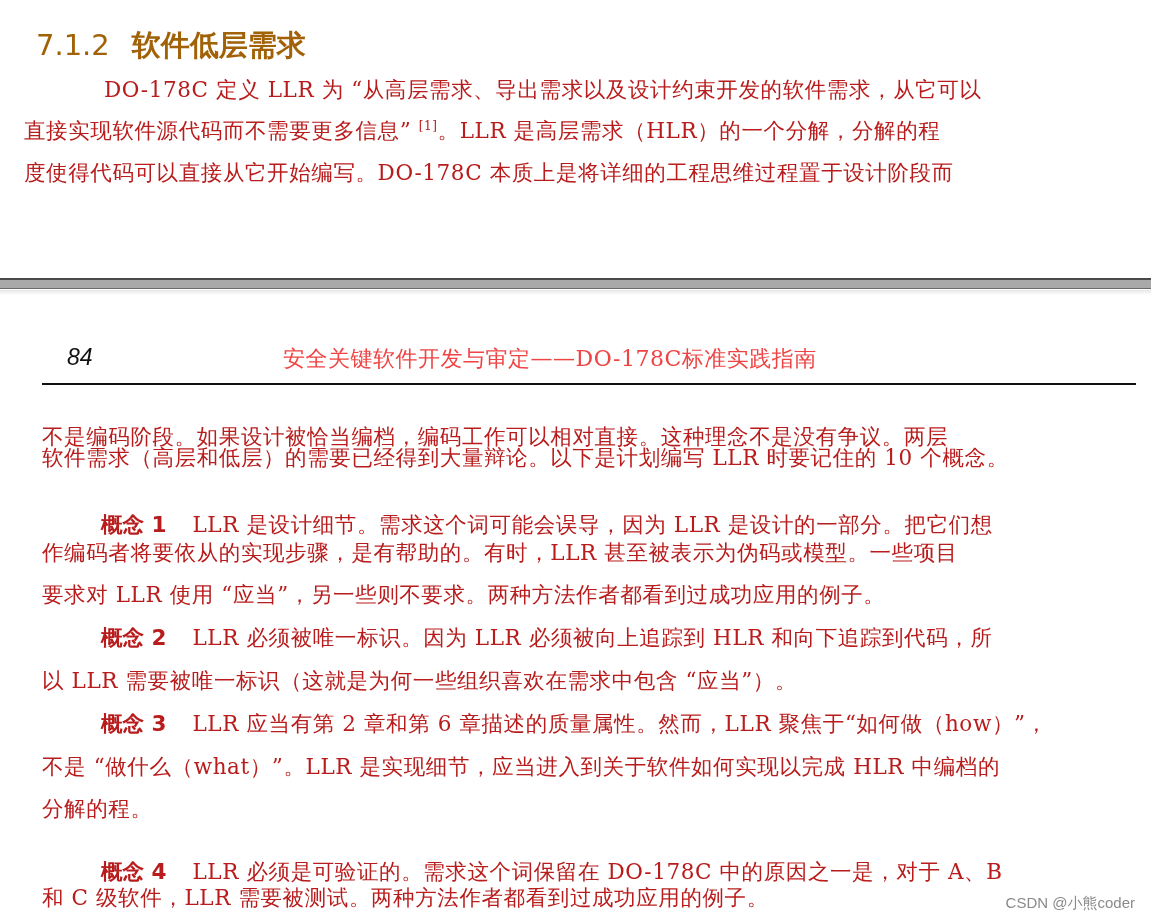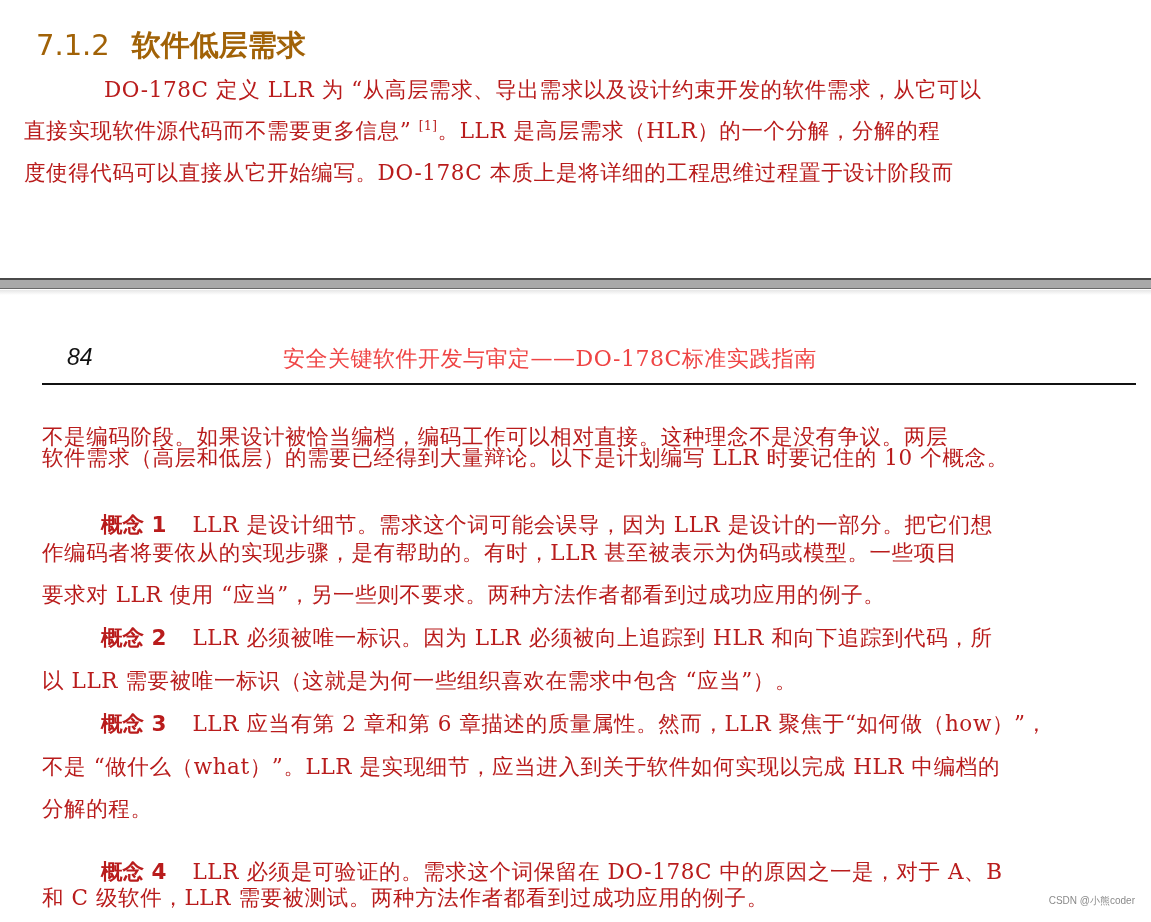--- a/index.html
+++ b/index.html
@@ -35,21 +35,21 @@
       font-family: "Liberation Sans", "DejaVu Sans", sans-serif; color: #111; font-style: italic;
     }
     .running-title {
       left: 283px; top: 344px; font-size: 22px; letter-spacing: 0.5px;
       font-family: "DejaVu Serif", "Liberation Serif", serif; color: #ef4444;
     }
     .header-rule {
       position: absolute; left: 42px; top: 383px; width: 1094px; height: 2px; background: #111;
     }
     .watermark {
-      right: 16px; top: 894px; font-size: 10px; color: #8a8a8a;
+      right: 16px; top: 894px; font-size: 15px; color: #8a8a8a;
       font-family: "Liberation Sans", "DejaVu Sans", sans-serif;
     }
   </style>
 </head>
 <body>
 
 <div class="abs section-heading">
   <span class="num">7.1.2</span><span>软件低层需求</span>
 </div>
 

